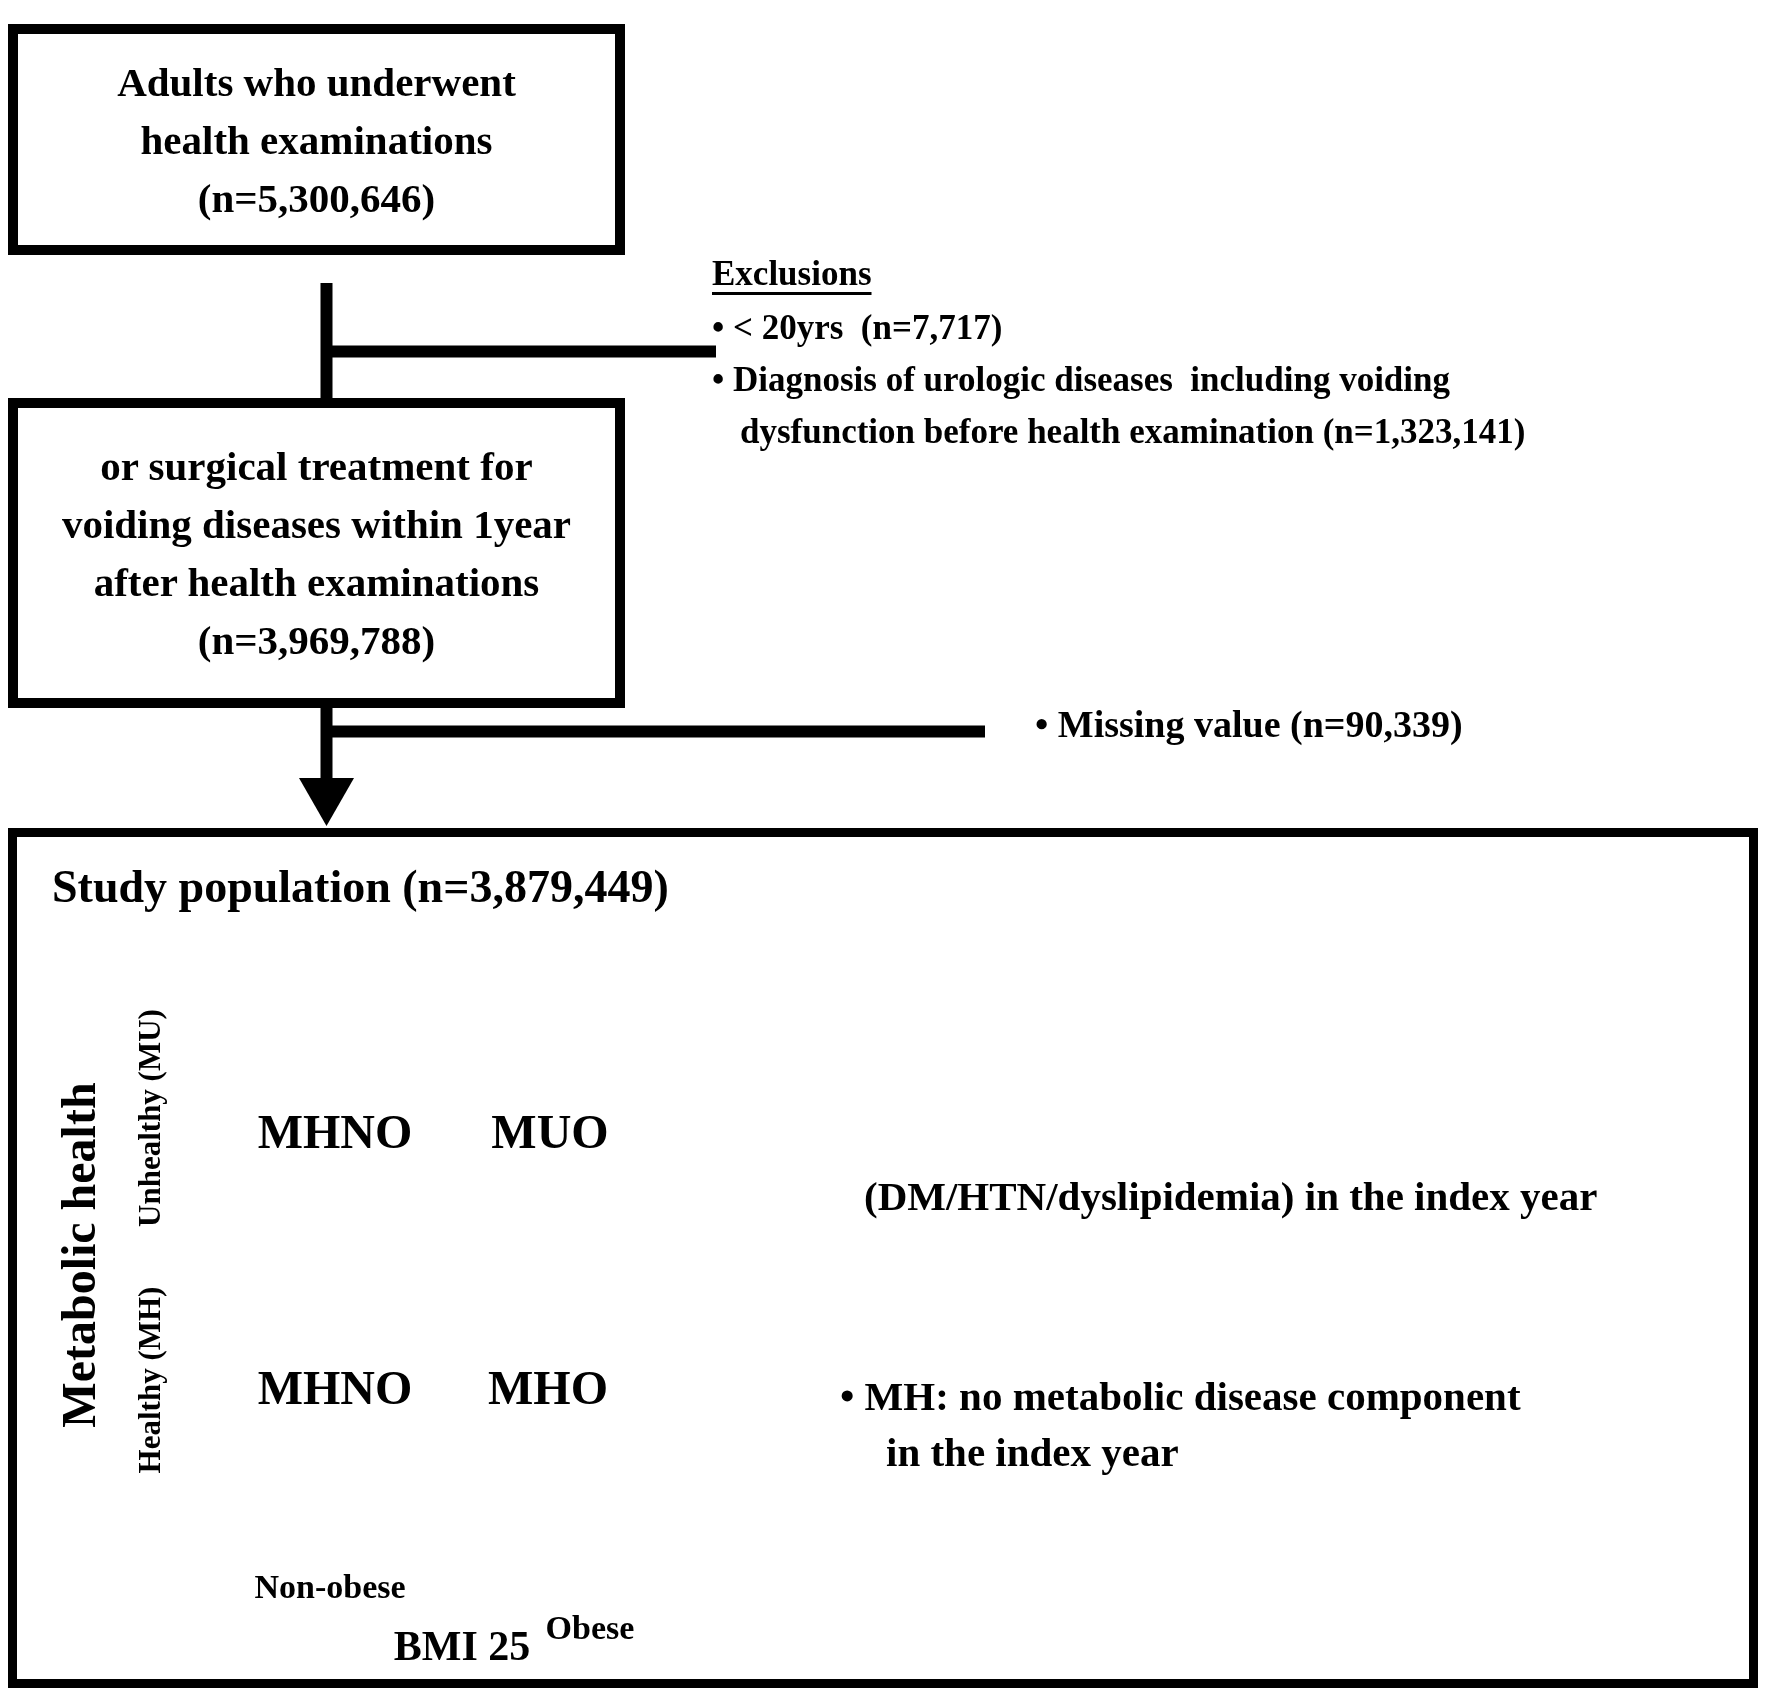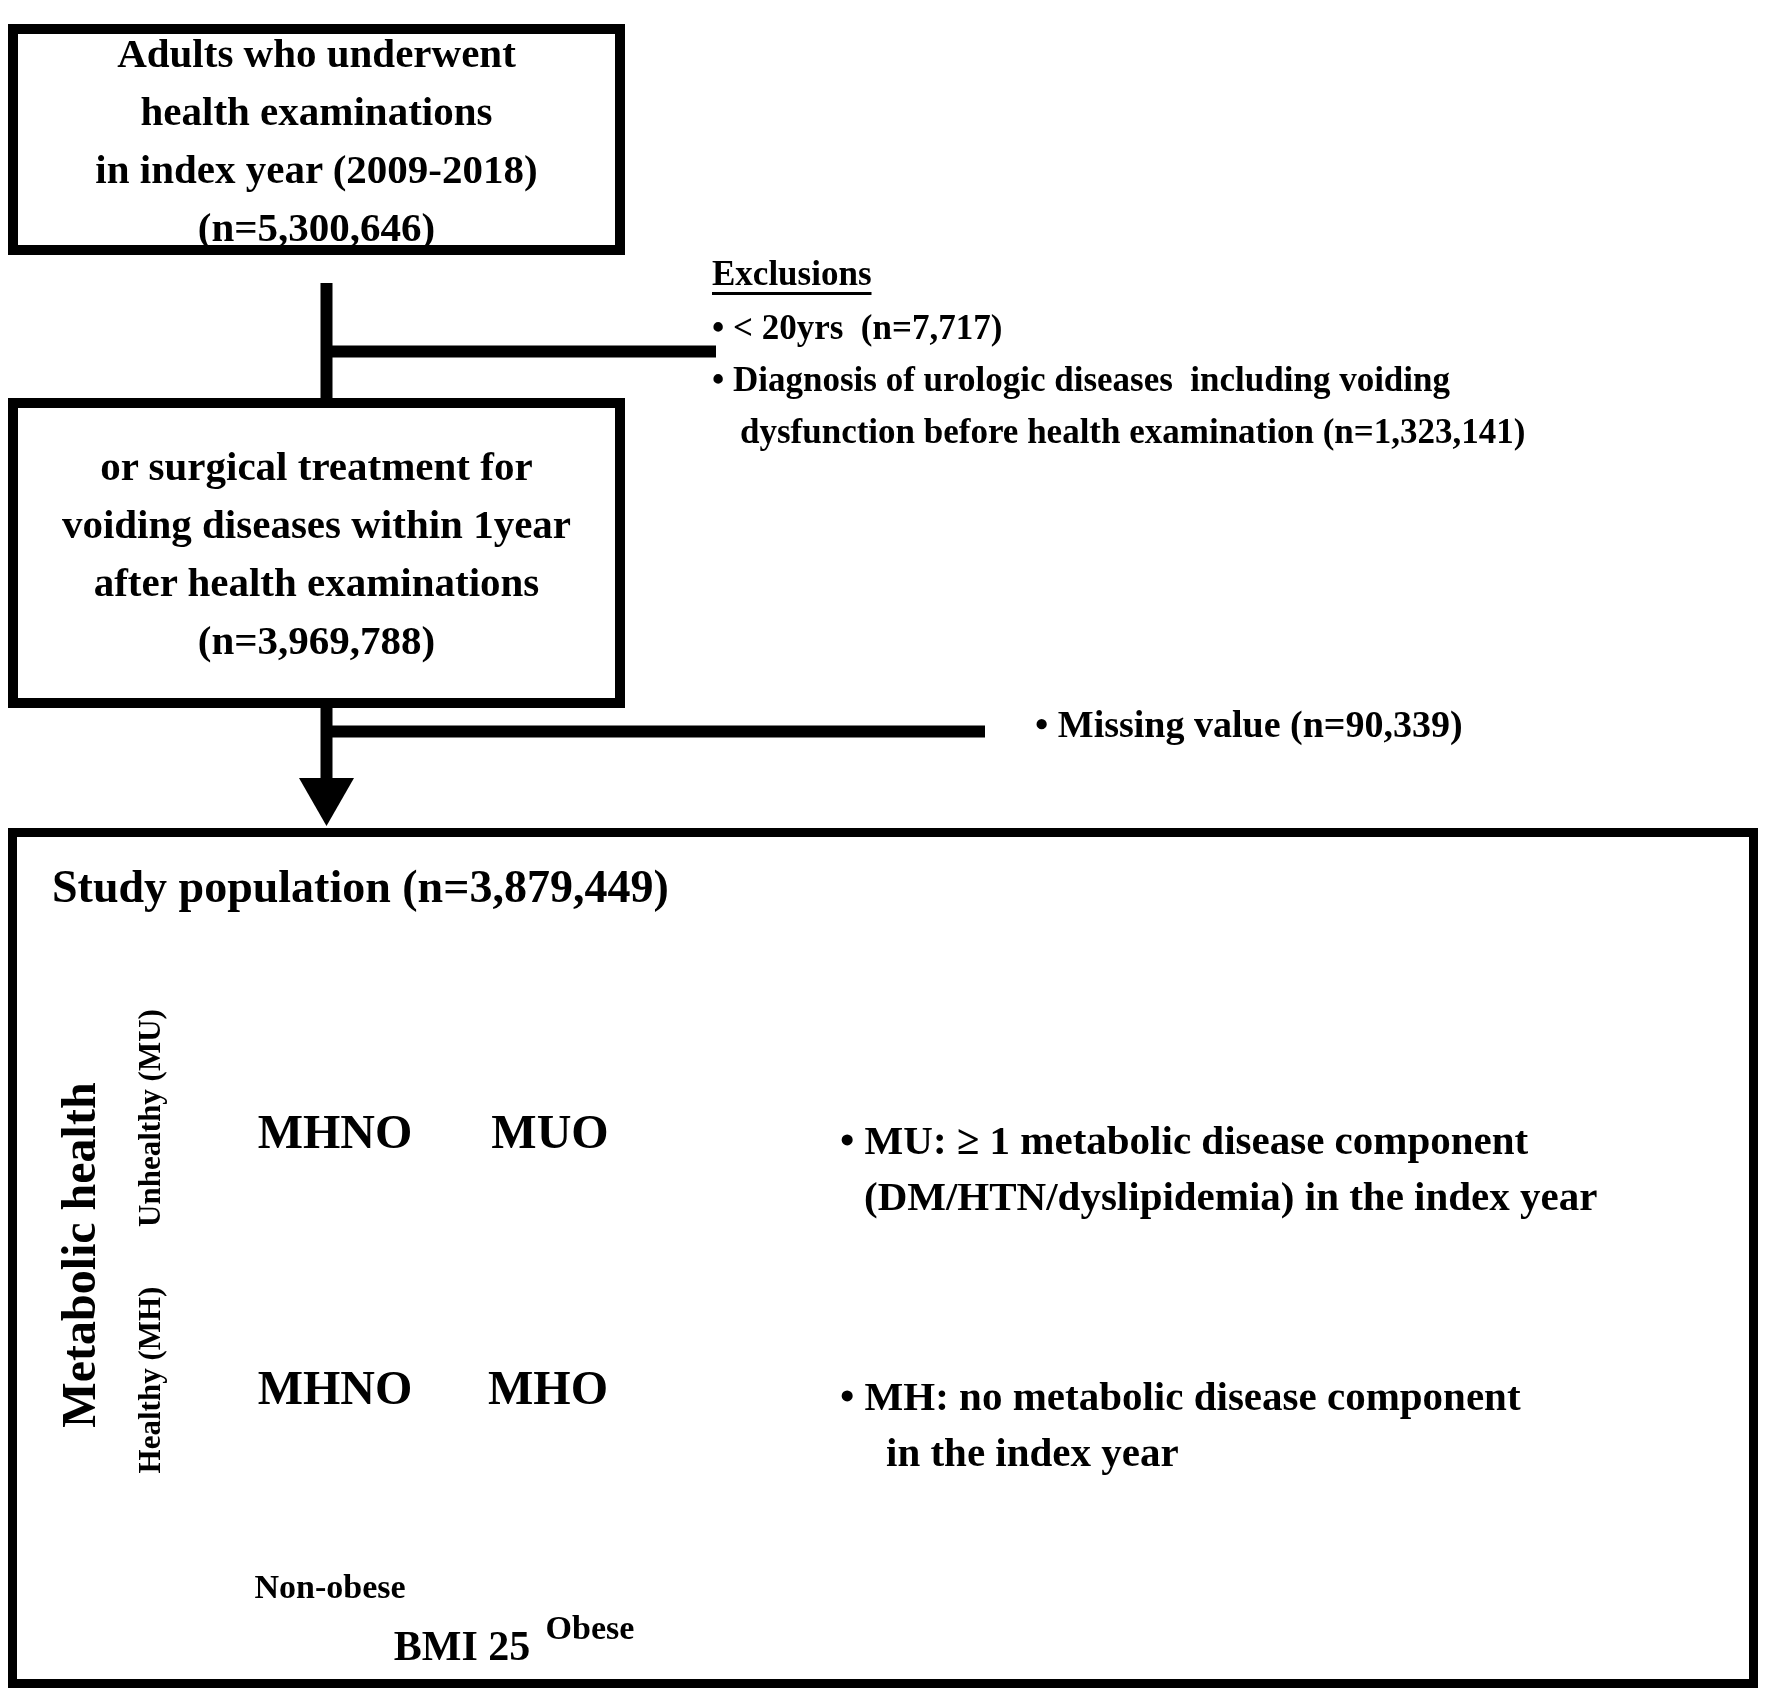--- a/index.html
+++ b/index.html
@@ -43,21 +43,20 @@
 
     <line x1="193" y1="1548" x2="746" y2="1548" stroke="#000" stroke-width="10"></line>
     <polygon points="788,1548 741,1525 741,1571" fill="#000"></polygon>
 
     <line x1="207" y1="1556" x2="762" y2="984" stroke-width="13" stroke-dasharray="41 33" stroke-linecap="butt" stroke="#1b75bc"></line>
   </svg>
 
   <div class="box" style="left:8px; top:24px; width:617px; height:231px;">
     <div class="bline">Adults who underwent</div>
     <div class="bline">health examinations</div>
-    <div class="bline">in index year (2009-2018)</div>
     <div class="bline">(n=5,300,646)</div>
   </div>
 
   <div class="line excl underline" style="left:712px; top:248px;text-decoration:underline;">Exclusions</div>
   <div class="line excl" style="left:712px; top:302px;">• &lt; 20yrs  (n=7,717)</div>
   <div class="line excl" style="left:712px; top:354px;">• Diagnosis of urologic diseases  including voiding</div>
   <div class="line excl" style="left:740px; top:406px;">dysfunction before health examination (n=1,323,141)</div>
 
   <div class="box" style="left:8px; top:398px; width:617px; height:310px;">
     <div class="bline">or surgical treatment for</div>
@@ -77,18 +76,17 @@
 
   <div class="quad" style="left:335px; top:1131px;">MHNO</div>
   <div class="quad" style="left:550px; top:1131px;">MUO</div>
   <div class="quad" style="left:335px; top:1387px;">MHNO</div>
   <div class="quad" style="left:548px; top:1387px;">MHO</div>
 
   <div class="xlab" style="left:330px; top:1568px;">Non-obese</div>
   <div class="xlab" style="left:590px; top:1568px;margin-top:41px;">Obese</div>
   <div class="xlab" style="left:462px; top:1622px; font-size:42px;">BMI 25</div>
 
-  <div class="line note" style="left:840px; top:1112px;">• MU: ≥ 1 metabolic disease component</div>
   <div class="line note" style="left:864px; top:1168px;">(DM/HTN/dyslipidemia) in the index year</div>
   <div class="line note" style="left:840px; top:1368px;">• MH: no metabolic disease component</div>
   <div class="line note" style="left:886px; top:1424px;">in the index year</div>
 
 </div>
 
 </body></html>

